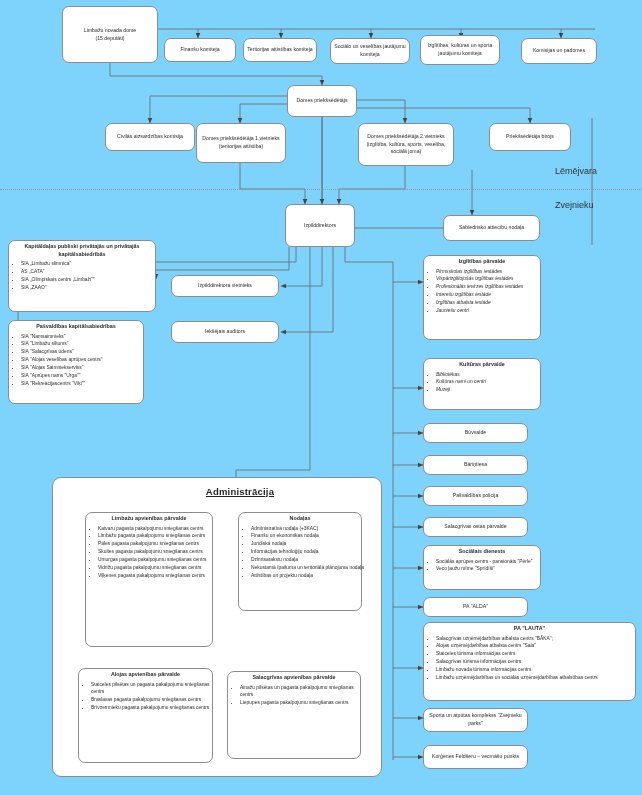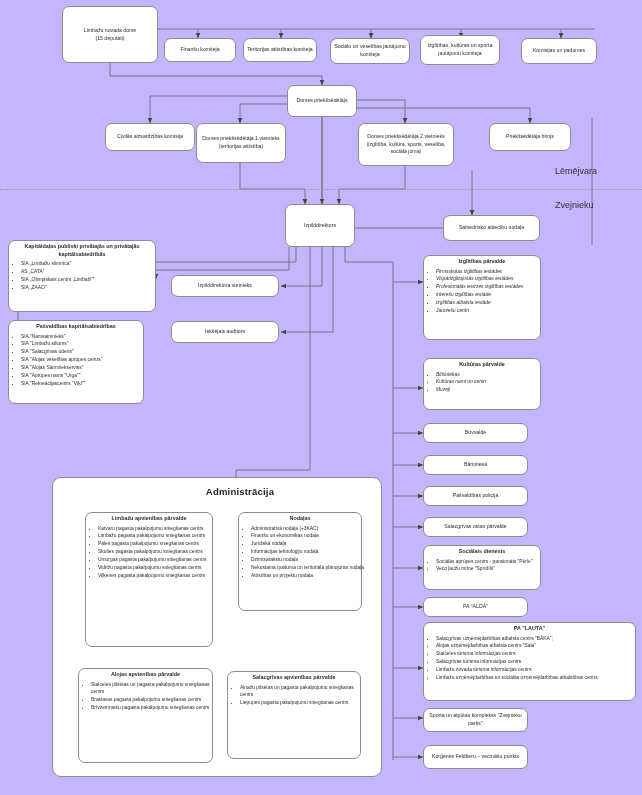--- a/index.html
+++ b/index.html
@@ -6,21 +6,21 @@
   body{
     font-family:"Liberation Sans","DejaVu Sans",sans-serif;
     color:#222;
     -webkit-font-smoothing:antialiased;
   }
   #chart{
     position:relative;
     width:642px;
     height:795px;
     overflow:hidden;
-    background:#c4b5fd;
+    background:#7dd3fc;
   }
   svg#wires{
     position:absolute;
     left:0;top:0;
     width:642px;height:795px;
     pointer-events:none;
   }
   .node{
     position:absolute;
     box-sizing:border-box;
@@ -230,21 +230,21 @@
       <li>SIA "Limbažu siltums"</li>
       <li>SIA "Salacgrīvas ūdens"</li>
       <li>SIA "Alojas veselības aprūpes centrs"</li>
       <li>SIA "Alojas Saimniekserviss"</li>
       <li>SIA "Aprūpes nams "Urga""</li>
       <li>SIA "Rekreācijascentrs "Vīķi""</li>
     </ul>
   </div>
 
   <div class="group" style="left:52px; top:477px; width:330px; height:300px;"></div>
-  <div class="group-title" style="left:52px; top:486px; width:376px;">Administrācija</div>
+  <div class="group-title" style="left:52px; top:486px; width:376px;text-decoration:underline;">Administrācija</div>
 
   <div class="node leftish" style="left:85px; top:512px; width:128px; height:135px;">
     <div class="ttl">Limbažu apvienības pārvalde</div>
     <ul>
       <li>Katvaru pagasta pakalpojumu sniegšanas centrs</li>
       <li>Limbažu pagasta pakalpojumu sniegšanas centrs</li>
       <li>Pāles pagasta pakalpojumu sniegšanas centrs</li>
       <li>Skultes pagasta pakalpojumu sniegšanas centrs</li>
       <li>Umurgas pagasta pakalpojumu sniegšanas centrs</li>
       <li>Vidrižu pagasta pakalpojumu sniegšanas centrs</li>

